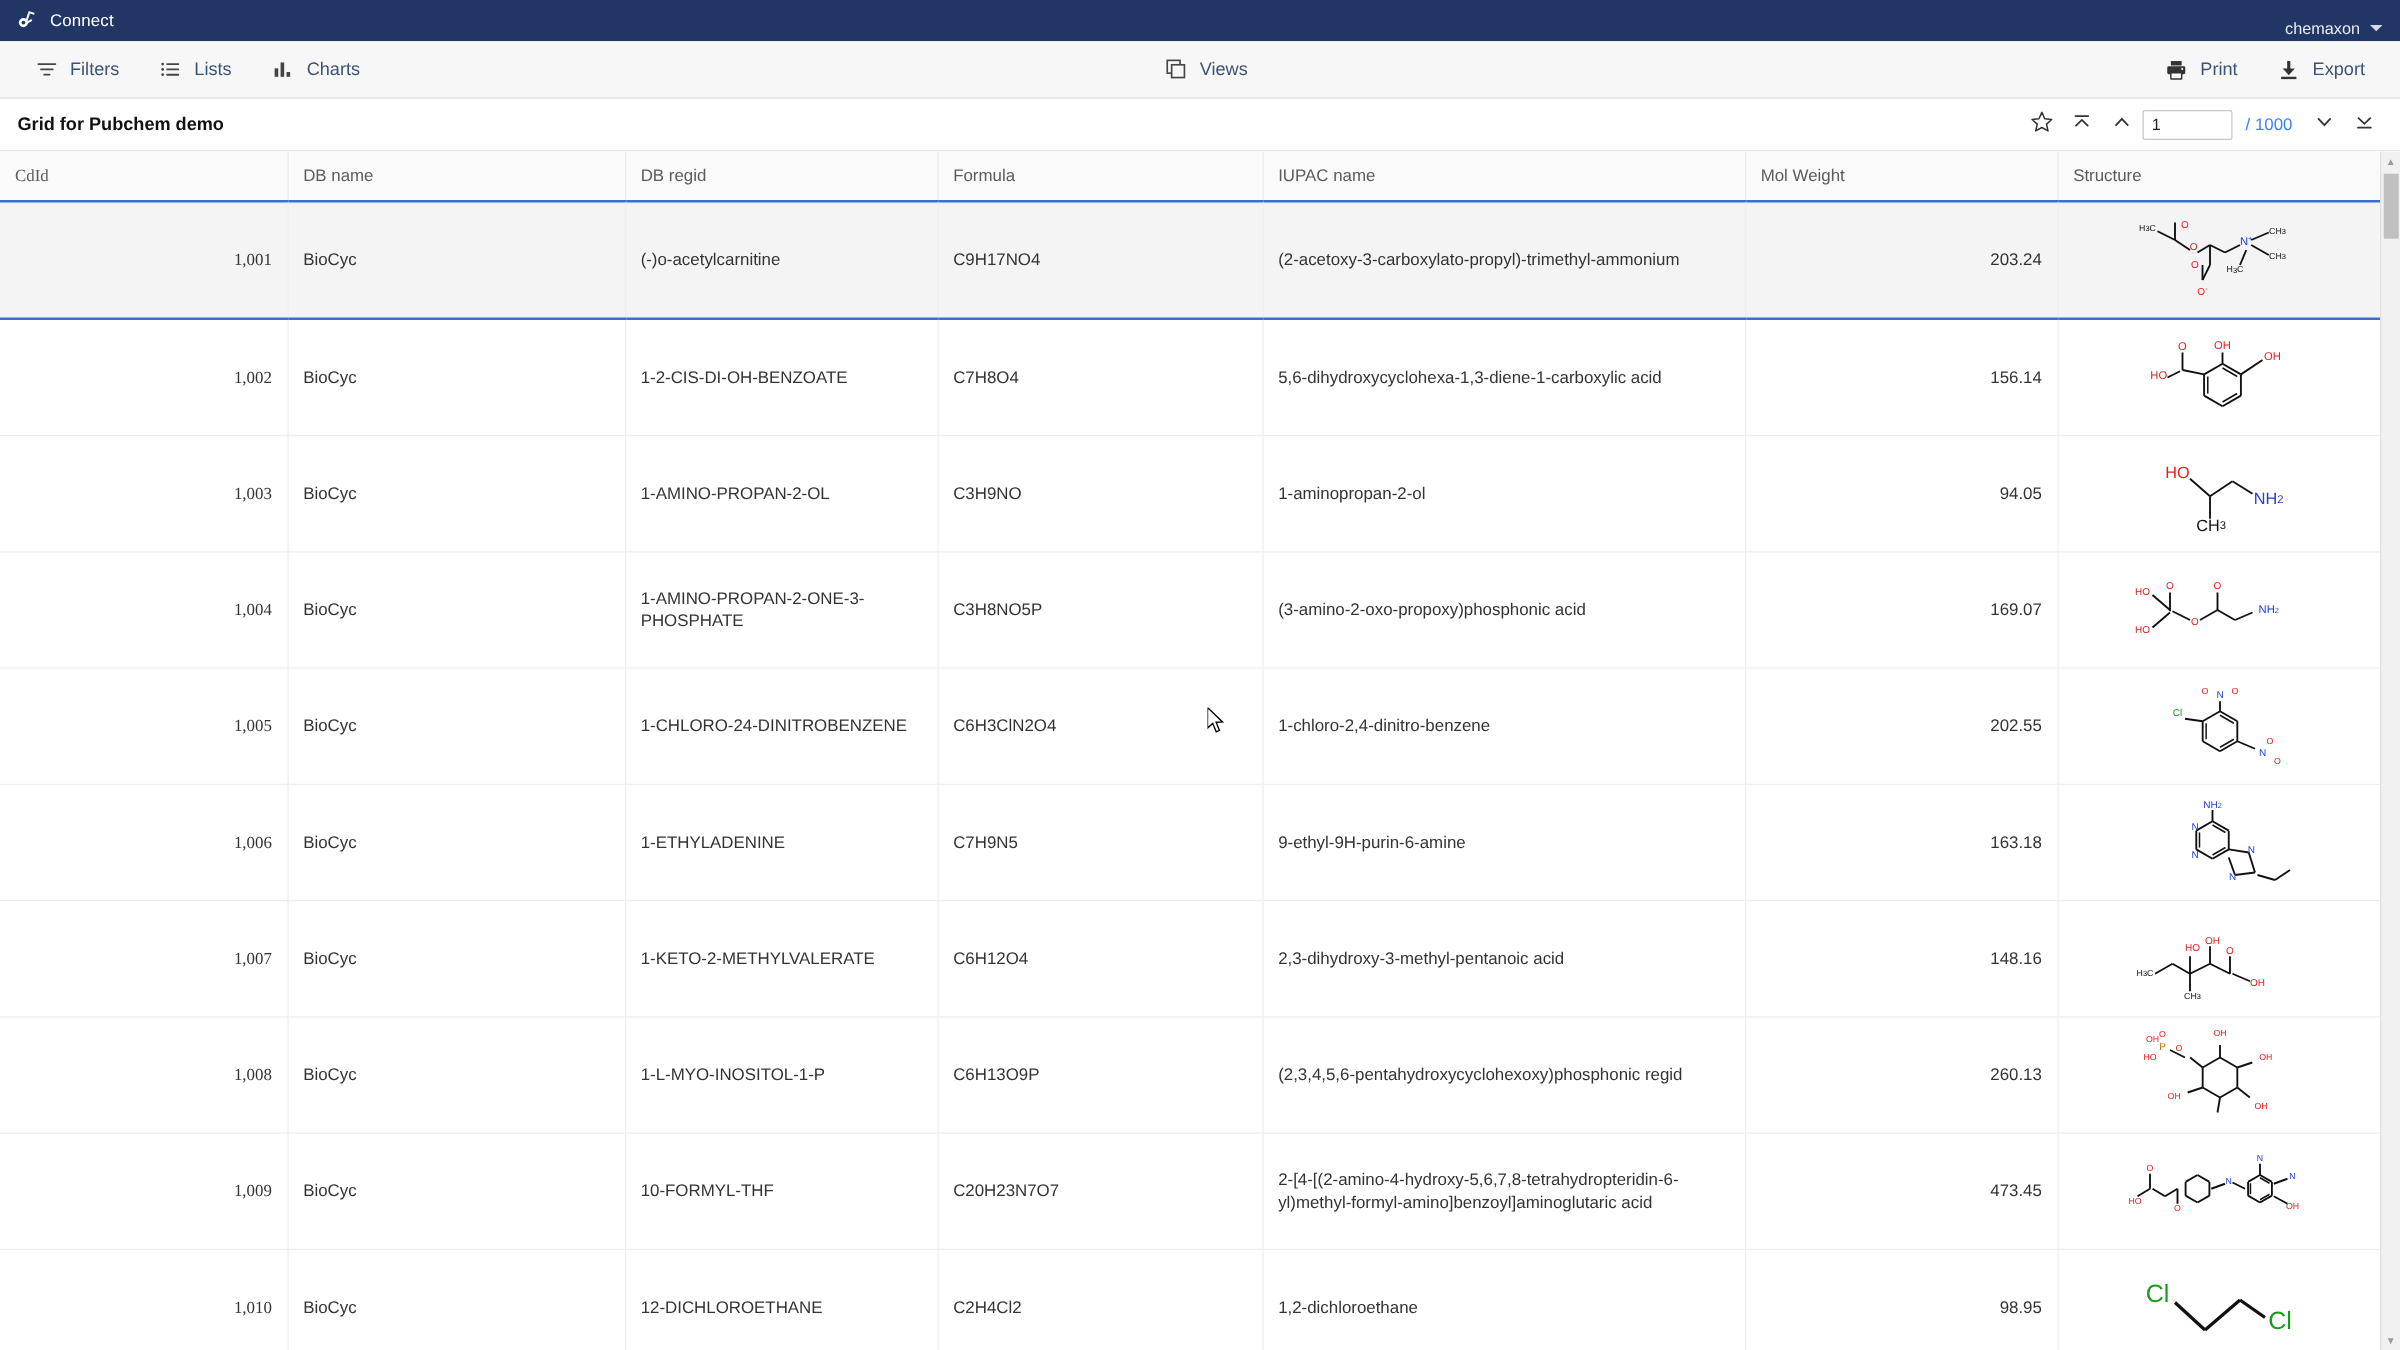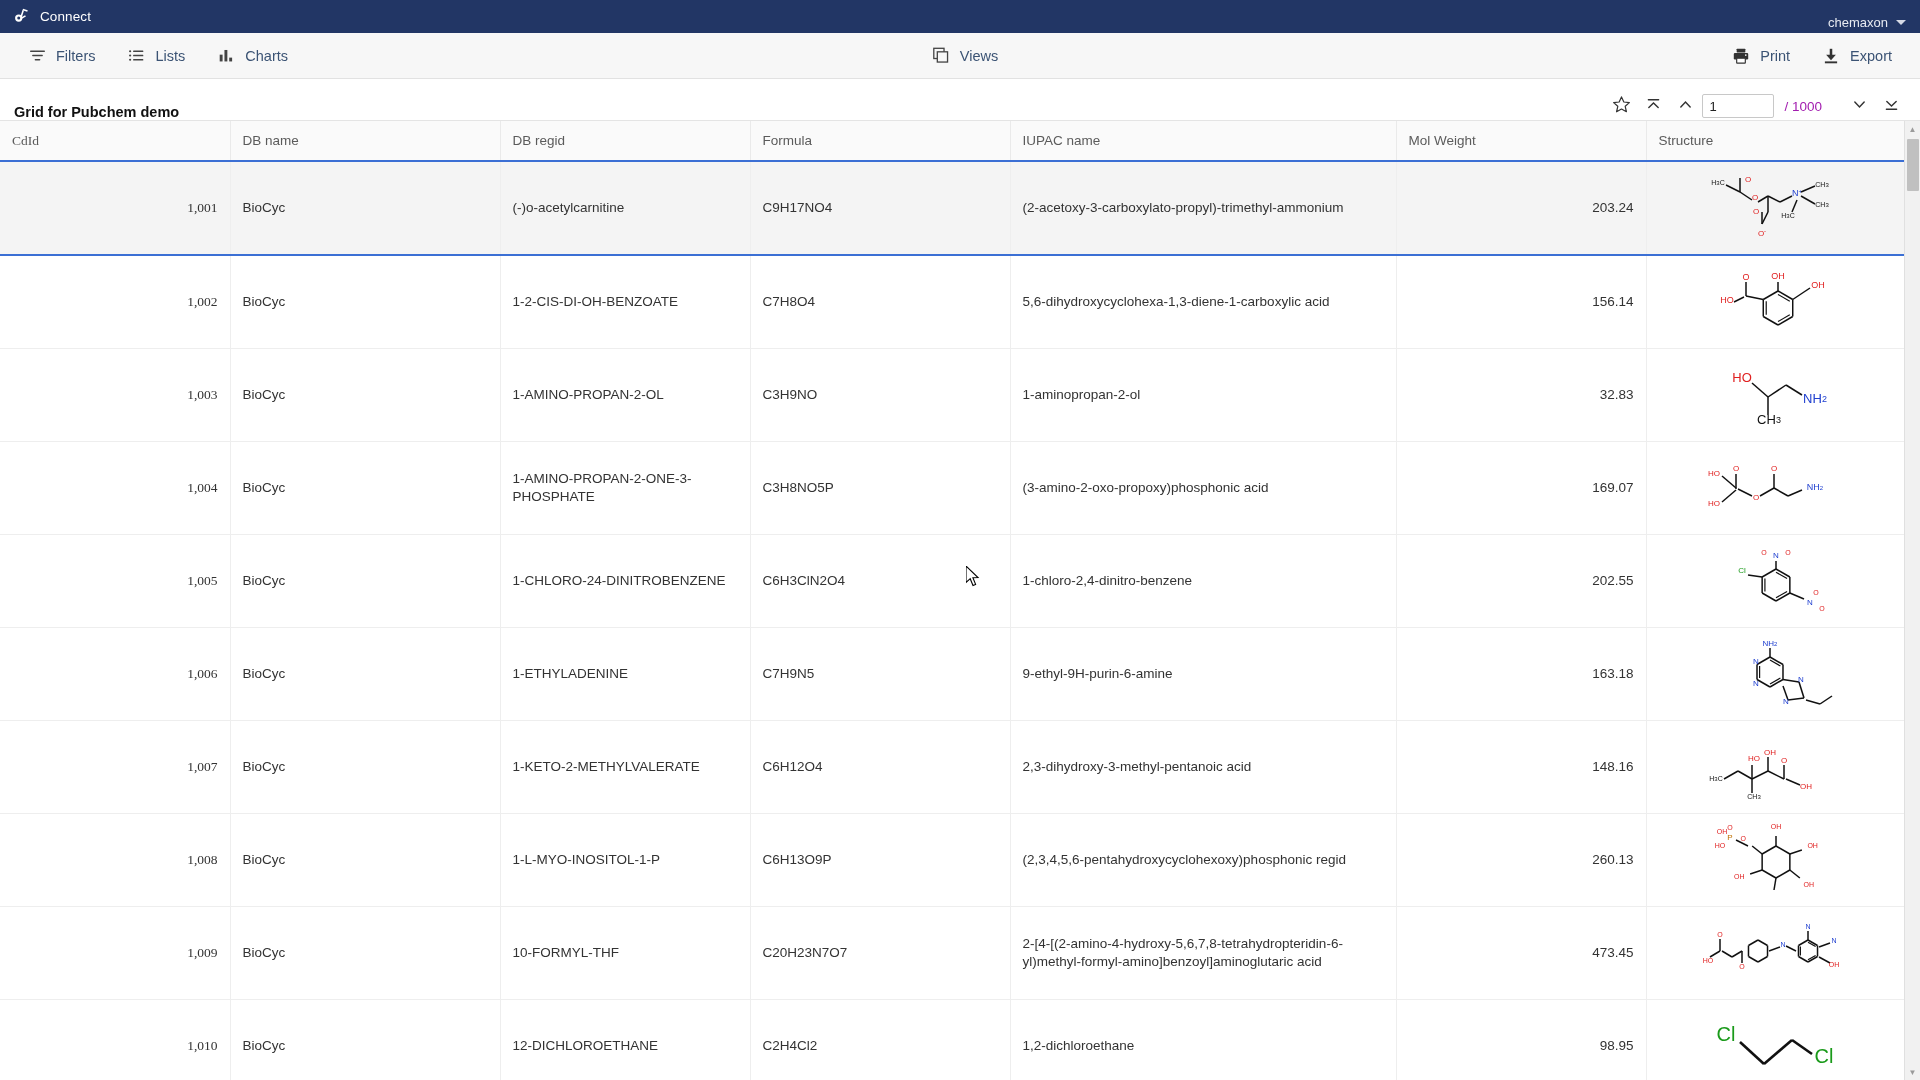--- a/index.html
+++ b/index.html
@@ -39,35 +39,35 @@
   }
   .tb-icon { width: 18px; height: 18px; display: flex; align-items: center; justify-content: center; color: #444; }
   .tb-center { position: absolute; left: 10px; right: 0; display: flex; justify-content: center; pointer-events: none; }
   .tb-center .tb-btn { pointer-events: auto; }
   .tb-right { margin-left: auto; display: flex; align-items: center; z-index: 2; }
 
   
   .titlerow {
     height: 42px; flex: 0 0 42px; background: #ffffff;
     border-bottom: 1px solid #e4e4e4;
-    display: flex; align-items: flex-end; padding: 0 14px;
+    display: flex; align-items: center; padding: 0 14px;
   }
   .grid-title { font-size: 14.5px; font-weight: bold; color: #111; }
   .title-spacer { flex: 1; }
   .pager { display: flex; align-items: center; gap: 2px; }
   .pg-btn {
     width: 30px; height: 28px; display: flex; align-items: center; justify-content: center;
     cursor: pointer; color: #333;
   }
   .pg-input {
     width: 72px; height: 24px; border: 1px solid #c8c8c8; border-radius: 2px;
     font-size: 13px; padding: 0 6px; color: #222; outline: none;
     font-family: "Liberation Sans", sans-serif; background: #fff;
   }
-  .pg-total { font-size: 13.5px; color: #a21caf; margin: 0 20px 0 8px; white-space: nowrap; }
+  .pg-total { font-size: 13.5px; color: #3b82f6; margin: 0 8px 0 8px; white-space: nowrap; }
 
   
   .gridwrap { flex: 1; position: relative; overflow: hidden; background: #fff; }
   table.grid { border-collapse: collapse; width: 1904px; table-layout: fixed; }
   table.grid th {
     height: 40px; background: #fafafa; font-weight: normal;
     font-size: 13.5px; color: #5b5b5b; text-align: left;
     padding: 0 12px; border-right: 1px solid #eaeaea;
     border-bottom: 2px solid #3b6fd4; vertical-align: middle;
   }
@@ -335,21 +335,21 @@
                 <text x="118" y="20" fill="#e02020" font-size="9" font-family="Liberation Sans, sans-serif" text-anchor="middle" dominant-baseline="middle">OH</text>
               </svg>
             </td>
           </tr>
           <tr>
             <td class="c-cdid">1,003</td>
             <td class="c-dbname">BioCyc</td>
             <td class="c-regid">1-AMINO-PROPAN-2-OL</td>
             <td class="c-formula">C3H9NO</td>
             <td class="c-iupac">1-aminopropan-2-ol</td>
-            <td class="c-molw">32.83</td>
+            <td class="c-molw">94.05</td>
             <td class="c-struct">
               <svg class="struct-svg" width="150" height="72" viewBox="0 0 150 72">
                 <text x="42" y="20" fill="#e02020" font-size="13" font-family="Liberation Sans, sans-serif" text-anchor="middle" dominant-baseline="middle">HO</text>
                 <line x1="52" y1="24" x2="68" y2="38" stroke="#111" stroke-width="1.5"></line>
                 <line x1="68" y1="38" x2="86" y2="26" stroke="#111" stroke-width="1.5"></line>
                 <line x1="86" y1="26" x2="102" y2="36" stroke="#111" stroke-width="1.5"></line>
                 <line x1="68" y1="38" x2="68" y2="56" stroke="#111" stroke-width="1.5"></line>
                 <text x="69" y="62" fill="#111" font-size="13" font-family="Liberation Sans, sans-serif" text-anchor="middle" dominant-baseline="middle">CH<tspan font-size="9">3</tspan></text>
                 <text x="115" y="41" fill="#2040d0" font-size="13" font-family="Liberation Sans, sans-serif" text-anchor="middle" dominant-baseline="middle">NH<tspan font-size="9">2</tspan></text>
               </svg>

